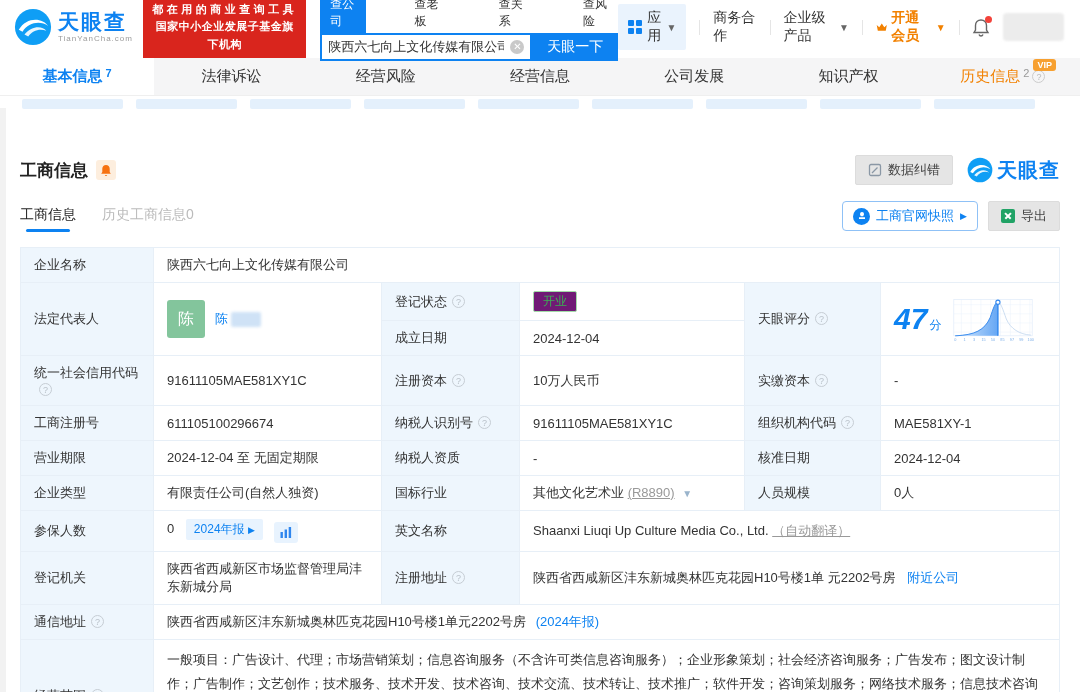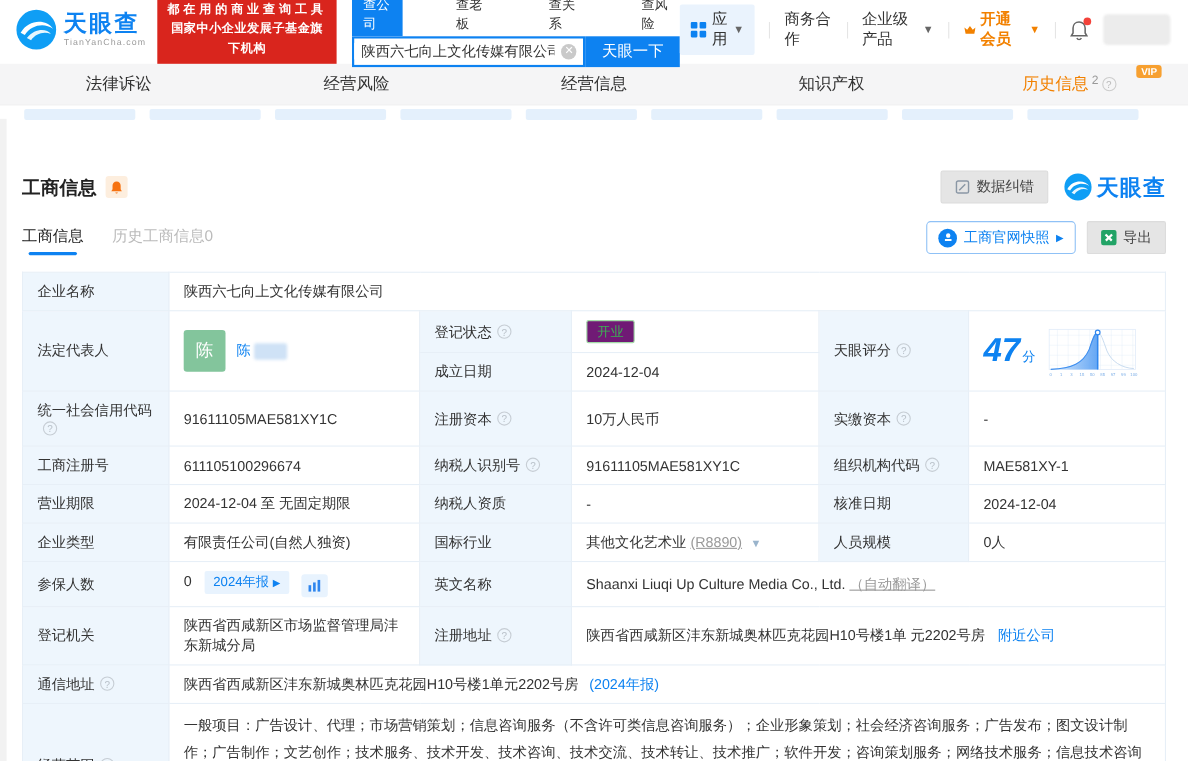--- a/index.html
+++ b/index.html
@@ -178,28 +178,35 @@
           <path d="M9 2 C5.7 2 3.5 4.4 3.5 7.5 V12 L2 14.5 H16 L14.5 12 V7.5 C14.5 4.4 12.3 2 9 2 Z" fill="none" stroke="#666" stroke-width="1.4"></path>
           <path d="M7 16.5 C7.4 17.5 8.1 18 9 18 C9.9 18 10.6 17.5 11 16.5" fill="none" stroke="#666" stroke-width="1.4"></path>
         </svg>
         <span class="bell-dot"></span>
       </span>
       <span class="avatar-blur"></span>
     </div>
   </div>
 
   <div class="tabstrip">
+    <div class="mtab active">
+      <span>基本信息</span>
+      <span class="cnt">7</span>
+    </div>
     <div class="mtab">
       <span>法律诉讼</span>
     </div>
     <div class="mtab">
       <span>经营风险</span>
     </div>
     <div class="mtab">
       <span>经营信息</span>
+    </div>
+    <div class="mtab">
+      <span>公司发展</span>
     </div>
     <div class="mtab">
       <span>知识产权</span>
     </div>
     <div class="mtab vip">
       <span class="vip-chip">VIP</span>
       <span>历史信息</span>
       <span class="cnt">2</span>
       <span class="qmini">?</span>
     </div>

